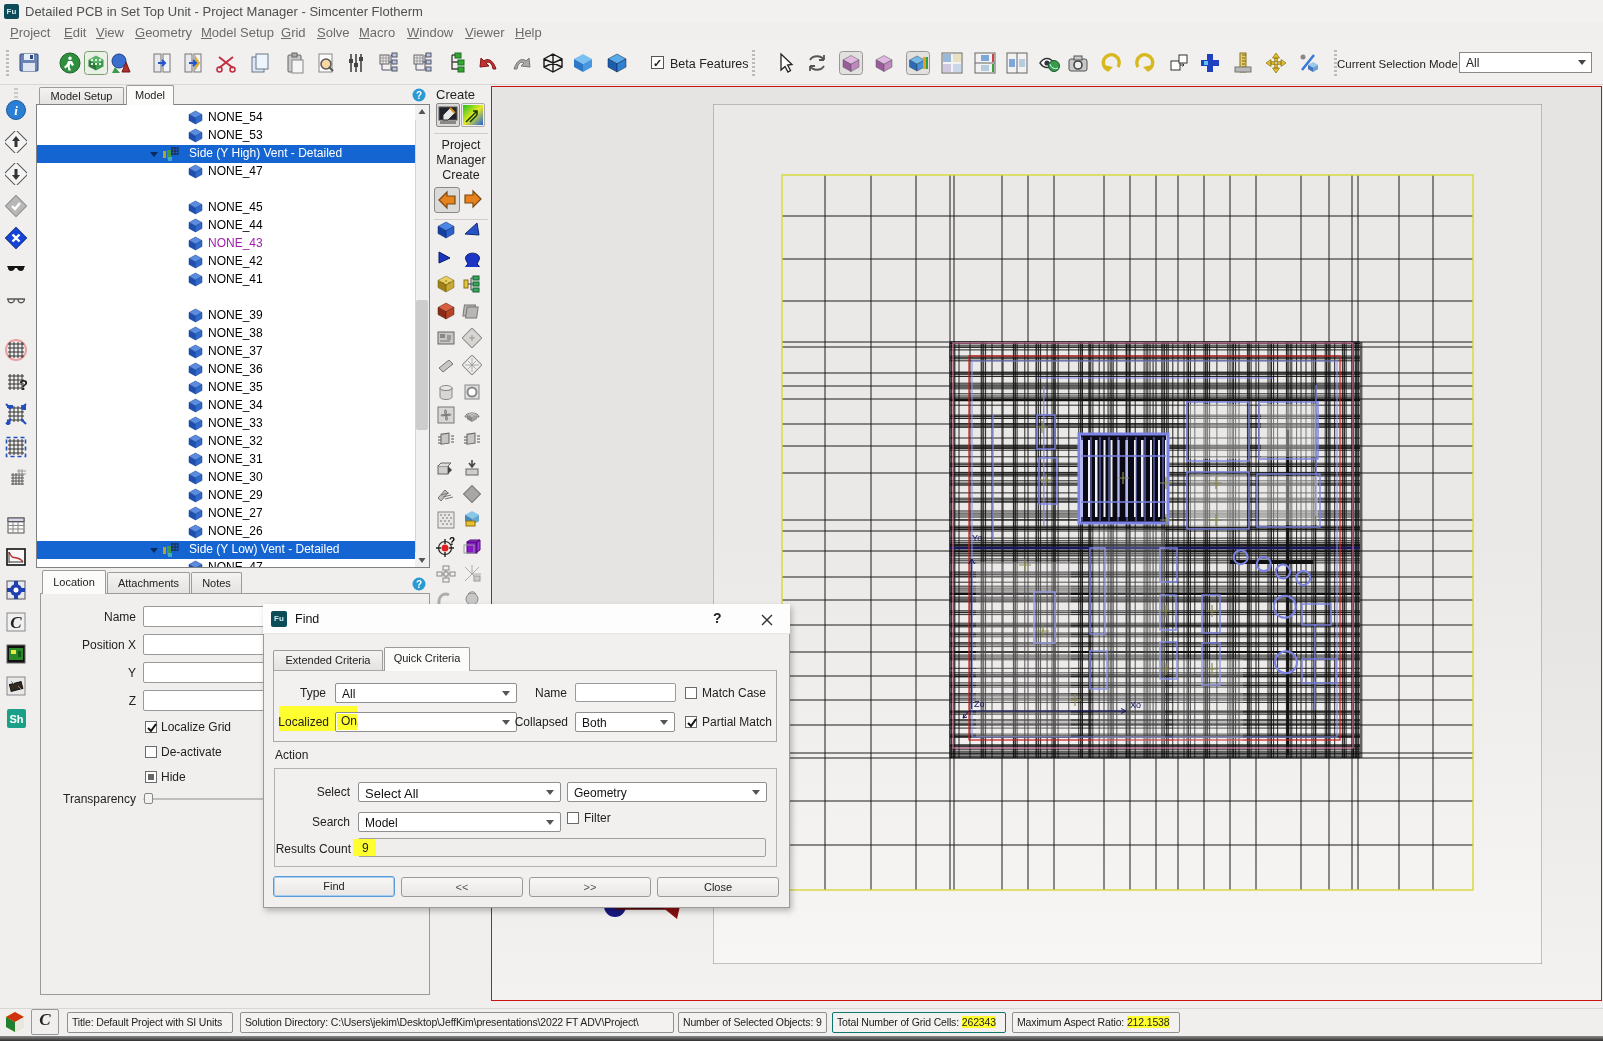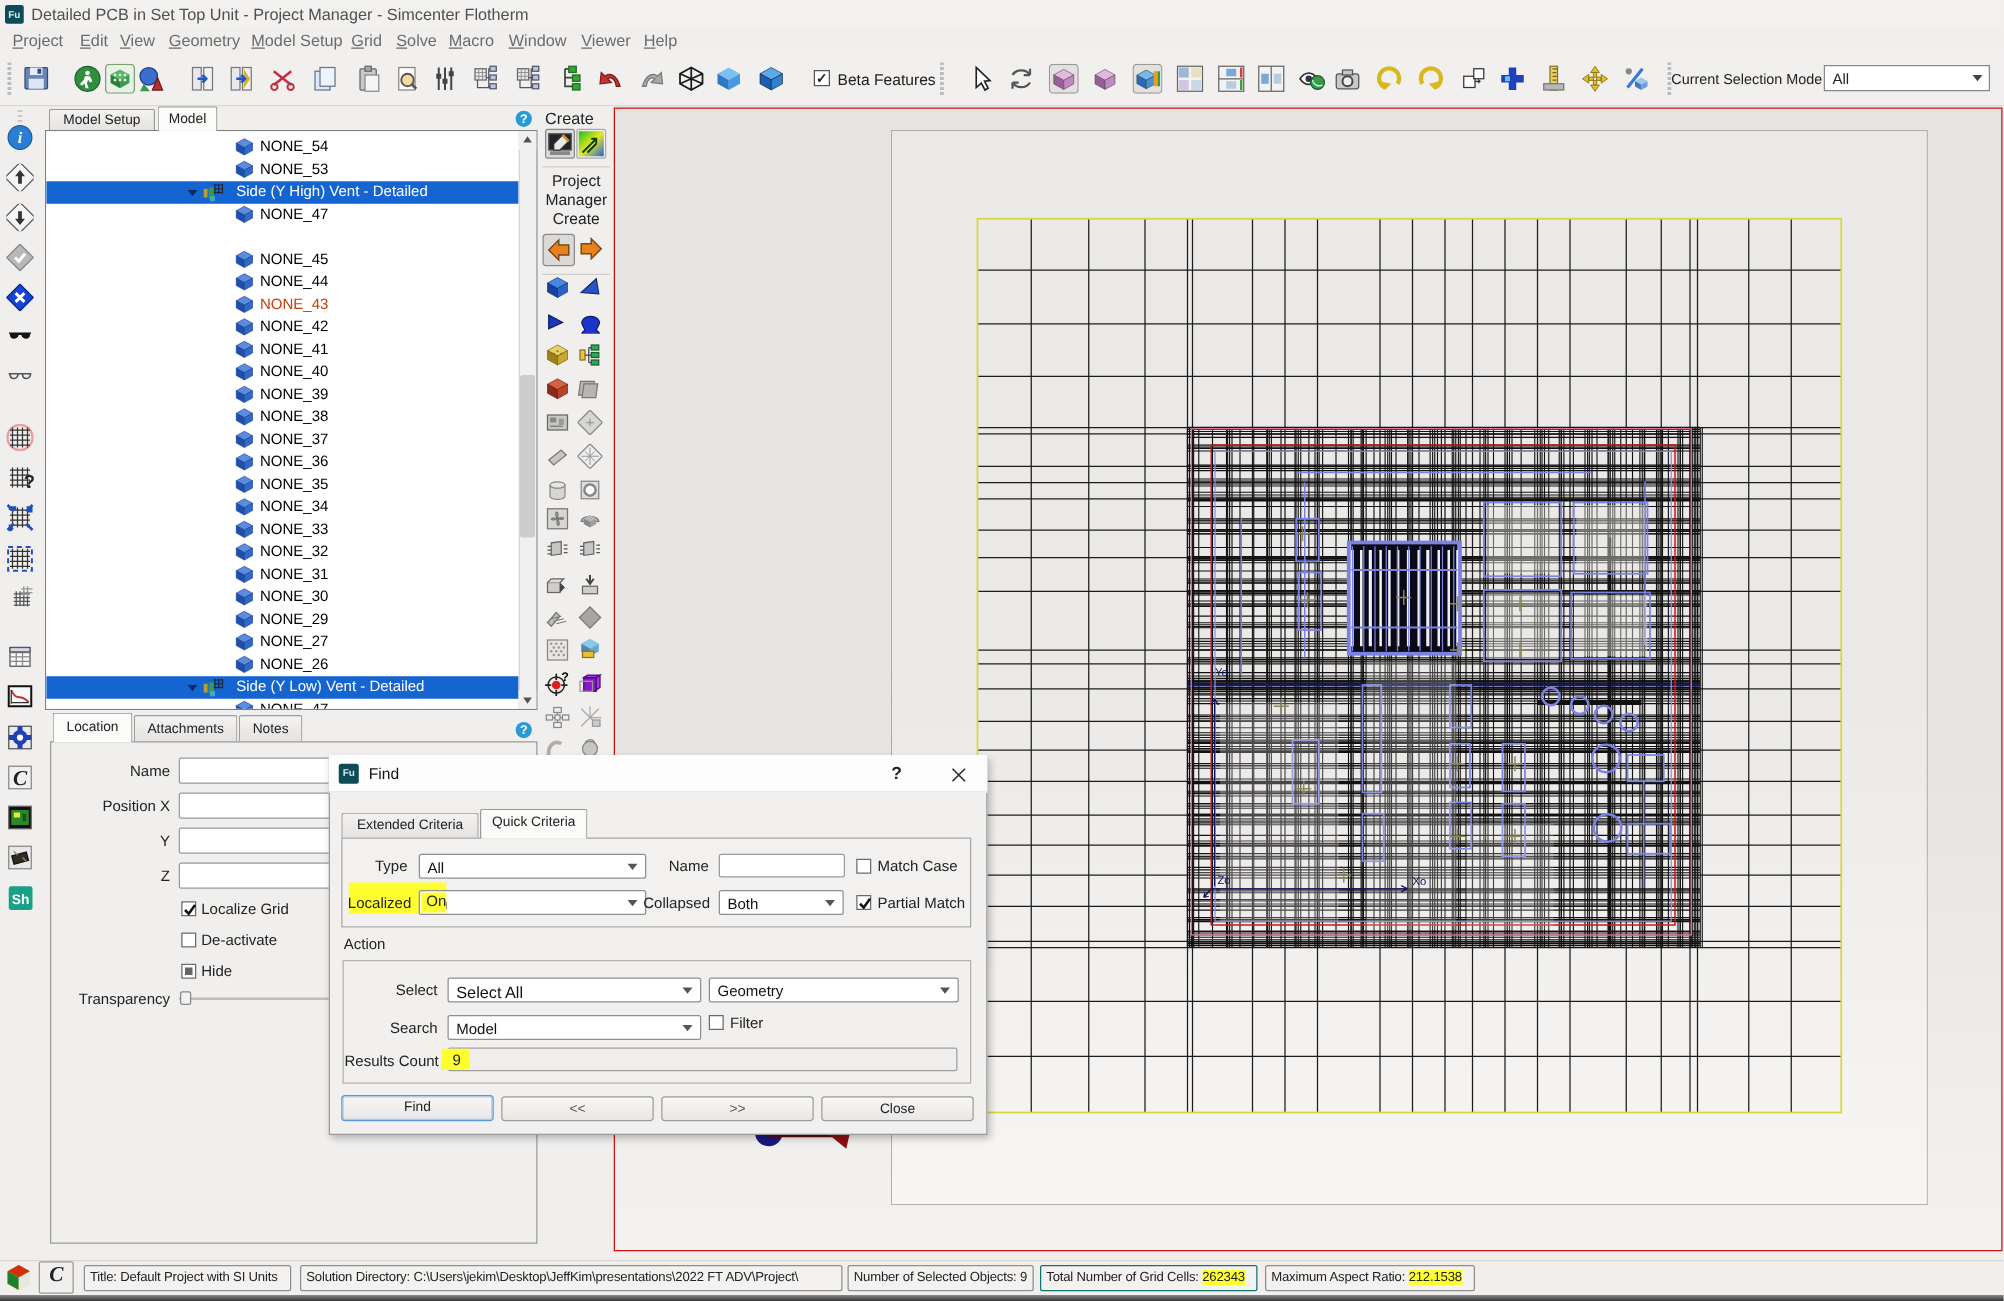--- a/index.html
+++ b/index.html
@@ -411,21 +411,21 @@
       <div style="position:absolute;left:171px;top:1px;">NONE_45</div>
     </div>
     <div class="treerow" style="top:112px;color:#000;">
       <svg width="15" height="15" viewBox="0 0 15 15" style="position:absolute;left:151px;top:1px;">
         <polygon points="7.5,1.0 14.0,4.574999999999999 7.5,8.15 1.0,4.574999999999999" fill="#5b8ce0" stroke="#16408e" stroke-width="0.5"></polygon>
         <polygon points="1.0,4.574999999999999 7.5,8.15 7.5,14.0 1.0,10.425" fill="#1e4fae" stroke="#16408e" stroke-width="0.5"></polygon>
         <polygon points="14.0,4.574999999999999 7.5,8.15 7.5,14.0 14.0,10.425" fill="#2f6ac8" stroke="#16408e" stroke-width="0.5"></polygon>
       </svg>
       <div style="position:absolute;left:171px;top:1px;">NONE_44</div>
     </div>
-    <div class="treerow" style="top:130px;color:#c2410c;">
+    <div class="treerow" style="top:130px;color:#a21caf;">
       <svg width="15" height="15" viewBox="0 0 15 15" style="position:absolute;left:151px;top:1px;">
         <polygon points="7.5,1.0 14.0,4.574999999999999 7.5,8.15 1.0,4.574999999999999" fill="#5b8ce0" stroke="#16408e" stroke-width="0.5"></polygon>
         <polygon points="1.0,4.574999999999999 7.5,8.15 7.5,14.0 1.0,10.425" fill="#1e4fae" stroke="#16408e" stroke-width="0.5"></polygon>
         <polygon points="14.0,4.574999999999999 7.5,8.15 7.5,14.0 14.0,10.425" fill="#2f6ac8" stroke="#16408e" stroke-width="0.5"></polygon>
       </svg>
       <div style="position:absolute;left:171px;top:1px;">NONE_43</div>
     </div>
     <div class="treerow" style="top:148px;color:#000;">
       <svg width="15" height="15" viewBox="0 0 15 15" style="position:absolute;left:151px;top:1px;">
         <polygon points="7.5,1.0 14.0,4.574999999999999 7.5,8.15 1.0,4.574999999999999" fill="#5b8ce0" stroke="#16408e" stroke-width="0.5"></polygon>
@@ -434,28 +434,20 @@
       </svg>
       <div style="position:absolute;left:171px;top:1px;">NONE_42</div>
     </div>
     <div class="treerow" style="top:166px;color:#000;">
       <svg width="15" height="15" viewBox="0 0 15 15" style="position:absolute;left:151px;top:1px;">
         <polygon points="7.5,1.0 14.0,4.574999999999999 7.5,8.15 1.0,4.574999999999999" fill="#5b8ce0" stroke="#16408e" stroke-width="0.5"></polygon>
         <polygon points="1.0,4.574999999999999 7.5,8.15 7.5,14.0 1.0,10.425" fill="#1e4fae" stroke="#16408e" stroke-width="0.5"></polygon>
         <polygon points="14.0,4.574999999999999 7.5,8.15 7.5,14.0 14.0,10.425" fill="#2f6ac8" stroke="#16408e" stroke-width="0.5"></polygon>
       </svg>
       <div style="position:absolute;left:171px;top:1px;">NONE_41</div>
-    </div>
-    <div class="treerow" style="top:184px;color:#000;">
-      <svg width="15" height="15" viewBox="0 0 15 15" style="position:absolute;left:151px;top:1px;">
-        <polygon points="7.5,1.0 14.0,4.574999999999999 7.5,8.15 1.0,4.574999999999999" fill="#5b8ce0" stroke="#16408e" stroke-width="0.5"></polygon>
-        <polygon points="1.0,4.574999999999999 7.5,8.15 7.5,14.0 1.0,10.425" fill="#1e4fae" stroke="#16408e" stroke-width="0.5"></polygon>
-        <polygon points="14.0,4.574999999999999 7.5,8.15 7.5,14.0 14.0,10.425" fill="#2f6ac8" stroke="#16408e" stroke-width="0.5"></polygon>
-      </svg>
-      <div style="position:absolute;left:171px;top:1px;">NONE_40</div>
     </div>
     <div class="treerow" style="top:202px;color:#000;">
       <svg width="15" height="15" viewBox="0 0 15 15" style="position:absolute;left:151px;top:1px;">
         <polygon points="7.5,1.0 14.0,4.574999999999999 7.5,8.15 1.0,4.574999999999999" fill="#5b8ce0" stroke="#16408e" stroke-width="0.5"></polygon>
         <polygon points="1.0,4.574999999999999 7.5,8.15 7.5,14.0 1.0,10.425" fill="#1e4fae" stroke="#16408e" stroke-width="0.5"></polygon>
         <polygon points="14.0,4.574999999999999 7.5,8.15 7.5,14.0 14.0,10.425" fill="#2f6ac8" stroke="#16408e" stroke-width="0.5"></polygon>
       </svg>
       <div style="position:absolute;left:171px;top:1px;">NONE_39</div>
     </div>
     <div class="treerow" style="top:220px;color:#000;">

